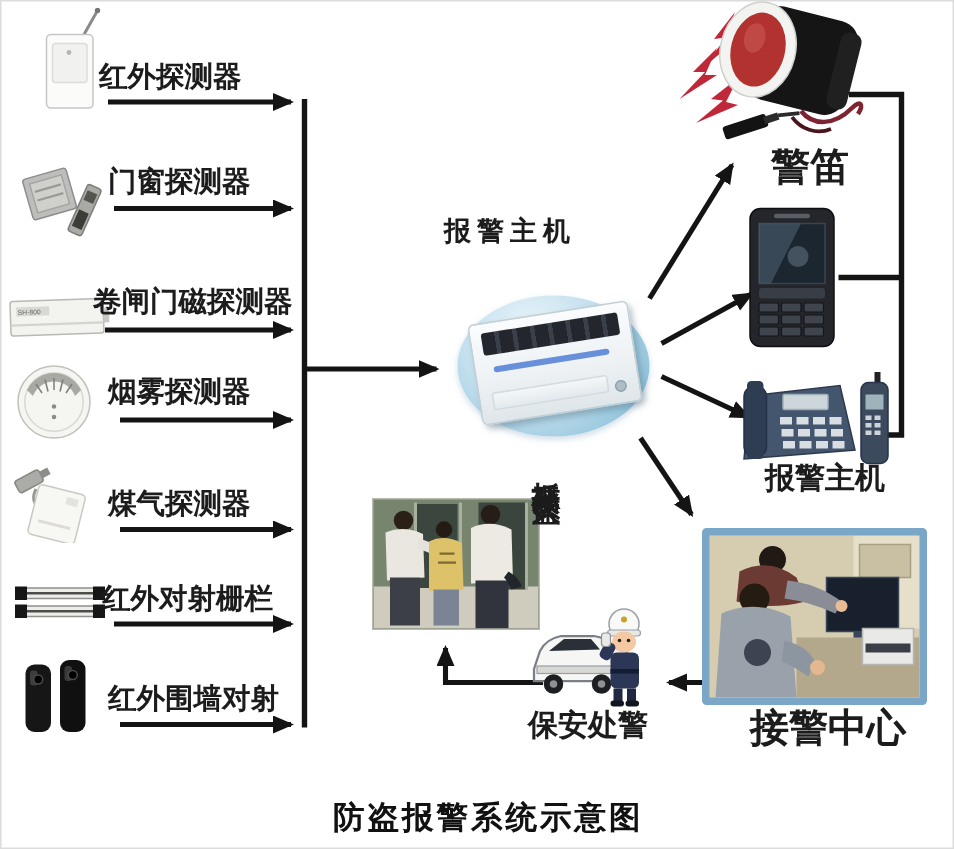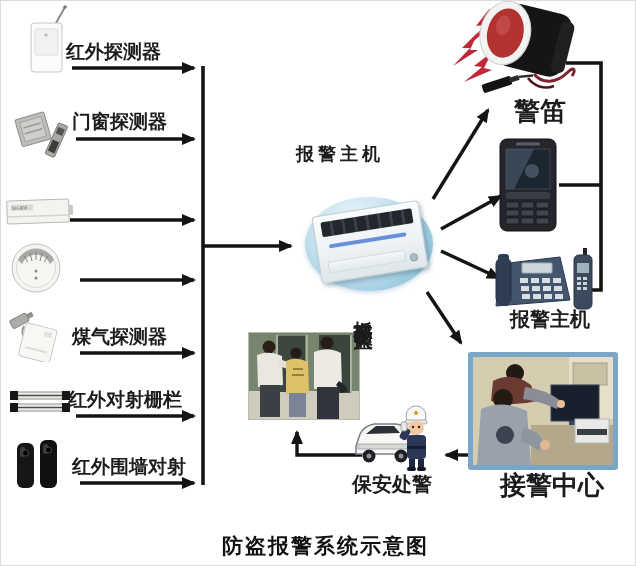--- a/index.html
+++ b/index.html
@@ -189,20 +189,22 @@
       <rect x="6" y="9" width="5" height="10" rx="2" fill="#3d3d3d"></rect>
       <circle cx="11.5" cy="15" r="3" fill="#000" stroke="#4a4a4a"></circle>
       <rect x="26" y="2" width="17" height="48" rx="6" fill="#101010"></rect>
       <rect x="29" y="6" width="5" height="10" rx="2" fill="#3a3a3a"></rect>
       <circle cx="34.5" cy="12" r="3" fill="#000" stroke="#4a4a4a"></circle>
     </svg>
   </div>
 
   <div class="lbl det-lbl" style="left:66px;top:42px;width:118px">红外探测器</div>
   <div class="lbl det-lbl" style="left:72px;top:112px;width:110px">门窗探测器</div>
+  <div class="lbl det-lbl" style="left:62px;top:192px;width:136px">卷闸门磁探测器</div>
+  <div class="lbl det-lbl" style="left:72px;top:252px;width:112px">烟雾探测器</div>
   <div class="lbl det-lbl" style="left:72px;top:327px;width:112px">煤气探测器</div>
   <div class="lbl det-lbl" style="left:72px;top:457px;width:122px">红外围墙对射</div>
   <div class="lbl det-lbl" style="left:68px;top:390px;width:122px">红外对射栅栏</div>
 
   <div class="lbl hub-title" style="left:296px;top:145px;width:144px">报警主机</div>
   <div class="abs hub-ellipse">
     <div class="hub-panel">
       <div class="hub-strip"></div>
       <div class="hub-blueline"></div>
       <div class="hub-foot"></div>

